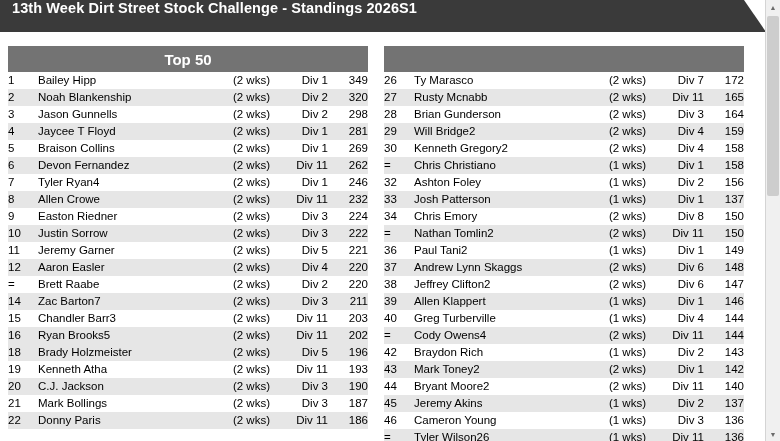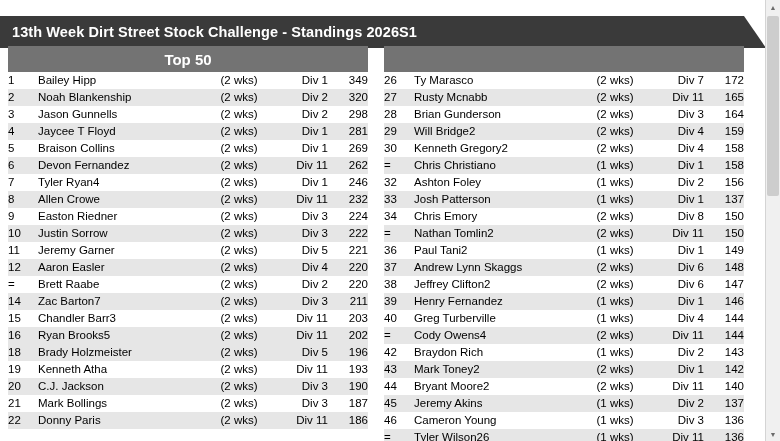--- a/index.html
+++ b/index.html
@@ -12,27 +12,27 @@
     position: relative;
     width: 780px;
     height: 441px;
     overflow: hidden;
     background: #ffffff;
   }
   
   .title-bar {
     position: absolute;
     left: 0;
-    top: 16px;
+    top: 0;
     width: 766px;
     height: 32px;
     background: #3a3a3a;
     color: #ffffff;
     display: flex;
-    align-items: center;
+    align-items: flex-start;
   }
   .title-bar .title-text {
     font-size: 14.5px;
     font-weight: bold;
     padding-left: 12px;
     letter-spacing: 0.1px;
     white-space: nowrap;
   }
   .title-corner {
     position: absolute;
@@ -77,21 +77,21 @@
     padding: 0;
     height: 17px;
     line-height: 17px;
     white-space: nowrap;
     overflow: hidden;
   }
   tr.row-odd td { background: #ffffff; }
   tr.row-even td { background: #e6e6e6; }
   td.c-pos   { width: 30px; padding-left: 8px; }
   td.c-name  { width: 170px; margin-top: 8px; }
-  td.c-wks   { width: 62px; text-align: center; }
+  td.c-wks   { width: 62px; text-align: right; }
   td.c-div   { width: 58px; text-align: right; padding-right: 4px;}
   td.c-pts   { width: 40px; text-align: right; padding-right: 8px; }
   
   .scrollbar {
     position: absolute;
     right: 0;
     top: 0;
     width: 14px;
     height: 441px;
     background: #f0f0f0;
@@ -378,21 +378,21 @@
             </tr>
             <tr class="row-odd">
               <td class="c-pos">38</td>
               <td class="c-name">Jeffrey Clifton2</td>
               <td class="c-wks">(2 wks)</td>
               <td class="c-div">Div 6</td>
               <td class="c-pts">147</td>
             </tr>
             <tr class="row-even">
               <td class="c-pos">39</td>
-              <td class="c-name">Henry Fernandez</td>
+              <td class="c-name">Allen Klappert</td>
               <td class="c-wks">(1 wks)</td>
               <td class="c-div">Div 1</td>
               <td class="c-pts">146</td>
             </tr>
             <tr class="row-odd">
               <td class="c-pos">40</td>
               <td class="c-name">Greg Turberville</td>
               <td class="c-wks">(1 wks)</td>
               <td class="c-div">Div 4</td>
               <td class="c-pts">144</td>

